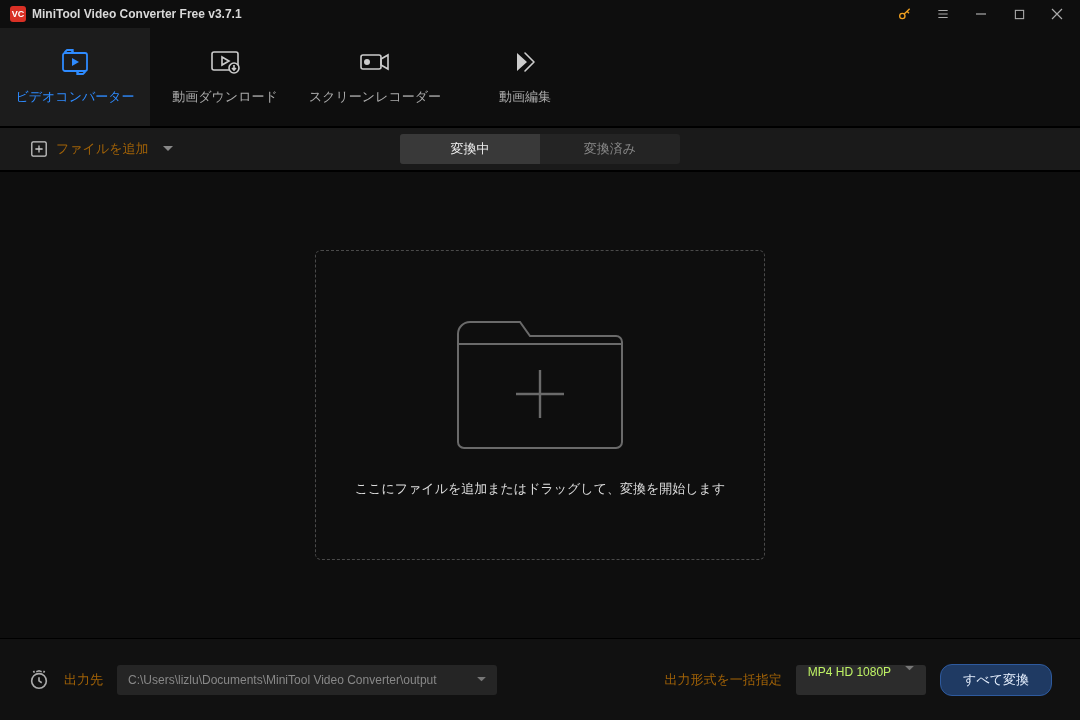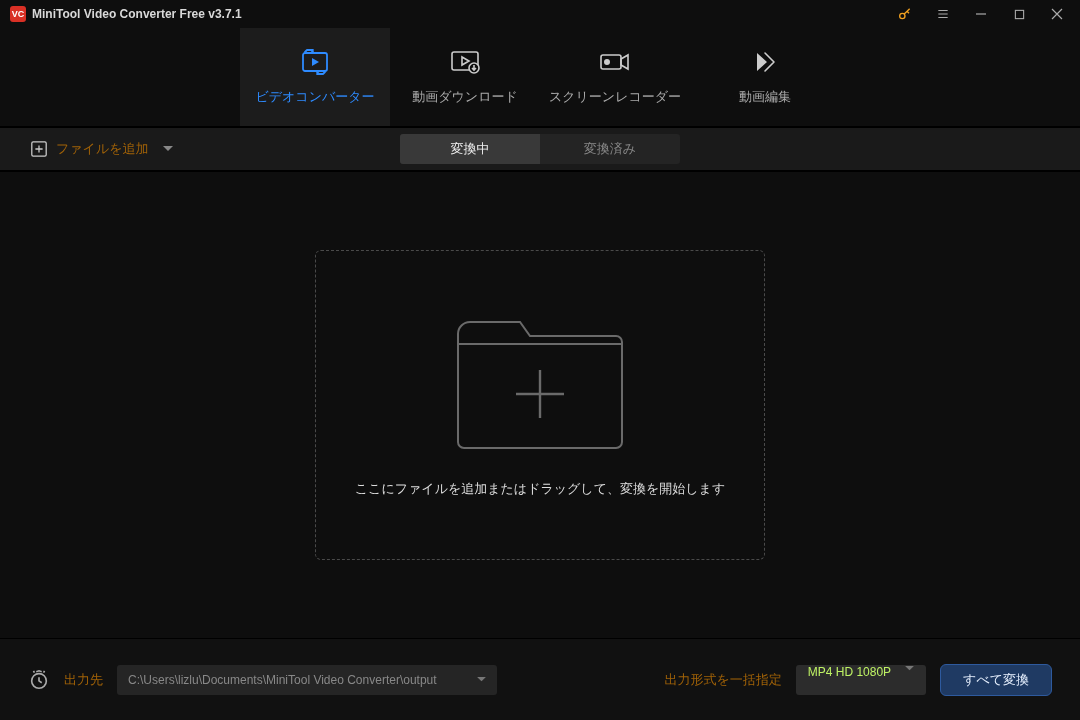--- a/index.html
+++ b/index.html
@@ -8,21 +8,21 @@
 
 .titlebar { height: 28px; background: #0e0e0e; display: flex; align-items: center; justify-content: space-between; padding: 0 4px; }
 .titlebar-left { display: flex; align-items: center; gap: 6px; padding-left: 6px; }
 .app-logo { width: 16px; height: 16px; background: #d93025; border-radius: 3px; display: flex; align-items: center; justify-content: center; color: #fff; font-size: 9px; font-weight: bold; }
 .app-title { font-size: 12px; color: #d9d9d9; font-weight: 600; }
 .titlebar-right { display: flex; align-items: center; }
 .titlebar-btn { width: 38px; height: 28px; display: flex; align-items: center; justify-content: center; color: #aaa; cursor: pointer; }
 .key-icon svg { color: #f0a020; }
 
 
-.top-tabs { height: 100px; background: #0e0e0e; display: flex; padding-left: 240px; border-bottom: 2px solid #000; }
+.top-tabs { height: 100px; background: #0e0e0e; display: flex; border-bottom: 2px solid #000; }
 .top-tab { width: 150px; display: flex; flex-direction: column; align-items: center; justify-content: center; gap: 12px; cursor: pointer; color: #aaa; }
 .top-tab.active { background: #1c1c1c; color: #2e8bff; }
 .top-tab-icon { height: 28px; display: flex; align-items: center; justify-content: center; }
 .top-tab-label { font-size: 13px; }
 
 
 .sub-bar { height: 44px; background: #1a1a1a; display: flex; align-items: center; padding: 0 30px; border-bottom: 2px solid #000; }
 .add-file { display: flex; align-items: center; gap: 8px; font-size: 13px; color: #a16207; cursor: pointer; }
 .add-file-chevron { margin-left: 6px; color: #888; }
 .status-tabs { margin-left: auto; margin-right: auto; position: absolute; left: 50%; transform: translateX(-50%); display: flex; background: #242424; border-radius: 3px; overflow: hidden; }
@@ -35,21 +35,21 @@
 .drop-zone-folder { color: #6a6a6a; }
 .drop-zone-text { font-size: 13px; color: #ddd; }
 
 
 .bottom-bar { height: 82px; background: #111; display: flex; align-items: center; padding: 0 28px; gap: 14px; border-top: 1px solid #000; }
 .clock-icon { color: #888; }
 .bottom-label { font-size: 13px; color: #a16207; }
 .path-select { background: #252525; border-radius: 3px; height: 30px; display: flex; align-items: center; padding: 0 11px; gap: 12px; font-size: 12px; color: #888; cursor: pointer; min-width: 380px; }
 .bottom-spacer { flex: 1; }
 .format-select { background: #2c2c2c; border-radius: 3px; height: 30px; display: flex; align-items: flex-start; padding: 0 12px; gap: 14px; font-size: 12px; color: #bef264; cursor: pointer; }
-.convert-all-btn { background: #1f3a63; border: 1px solid #2e5a9e; color: #e8f1ff; height: 32px; padding: 0 22px; border-radius: 6px; font-size: 13px; cursor: pointer; }
+.convert-all-btn { background: #1f3a63; border: 1px solid #2e5a9e; color: #e8f1ff; height: 32px; padding: 0 22px; border-radius: 12px; font-size: 13px; cursor: pointer; }
 
 svg { display: block; }
 </style>
 </head>
 <body>
 
 <div class="titlebar">
   <div class="titlebar-left">
     <div class="app-logo">VC</div>
     <div class="app-title">MiniTool Video Converter Free v3.7.1</div>

